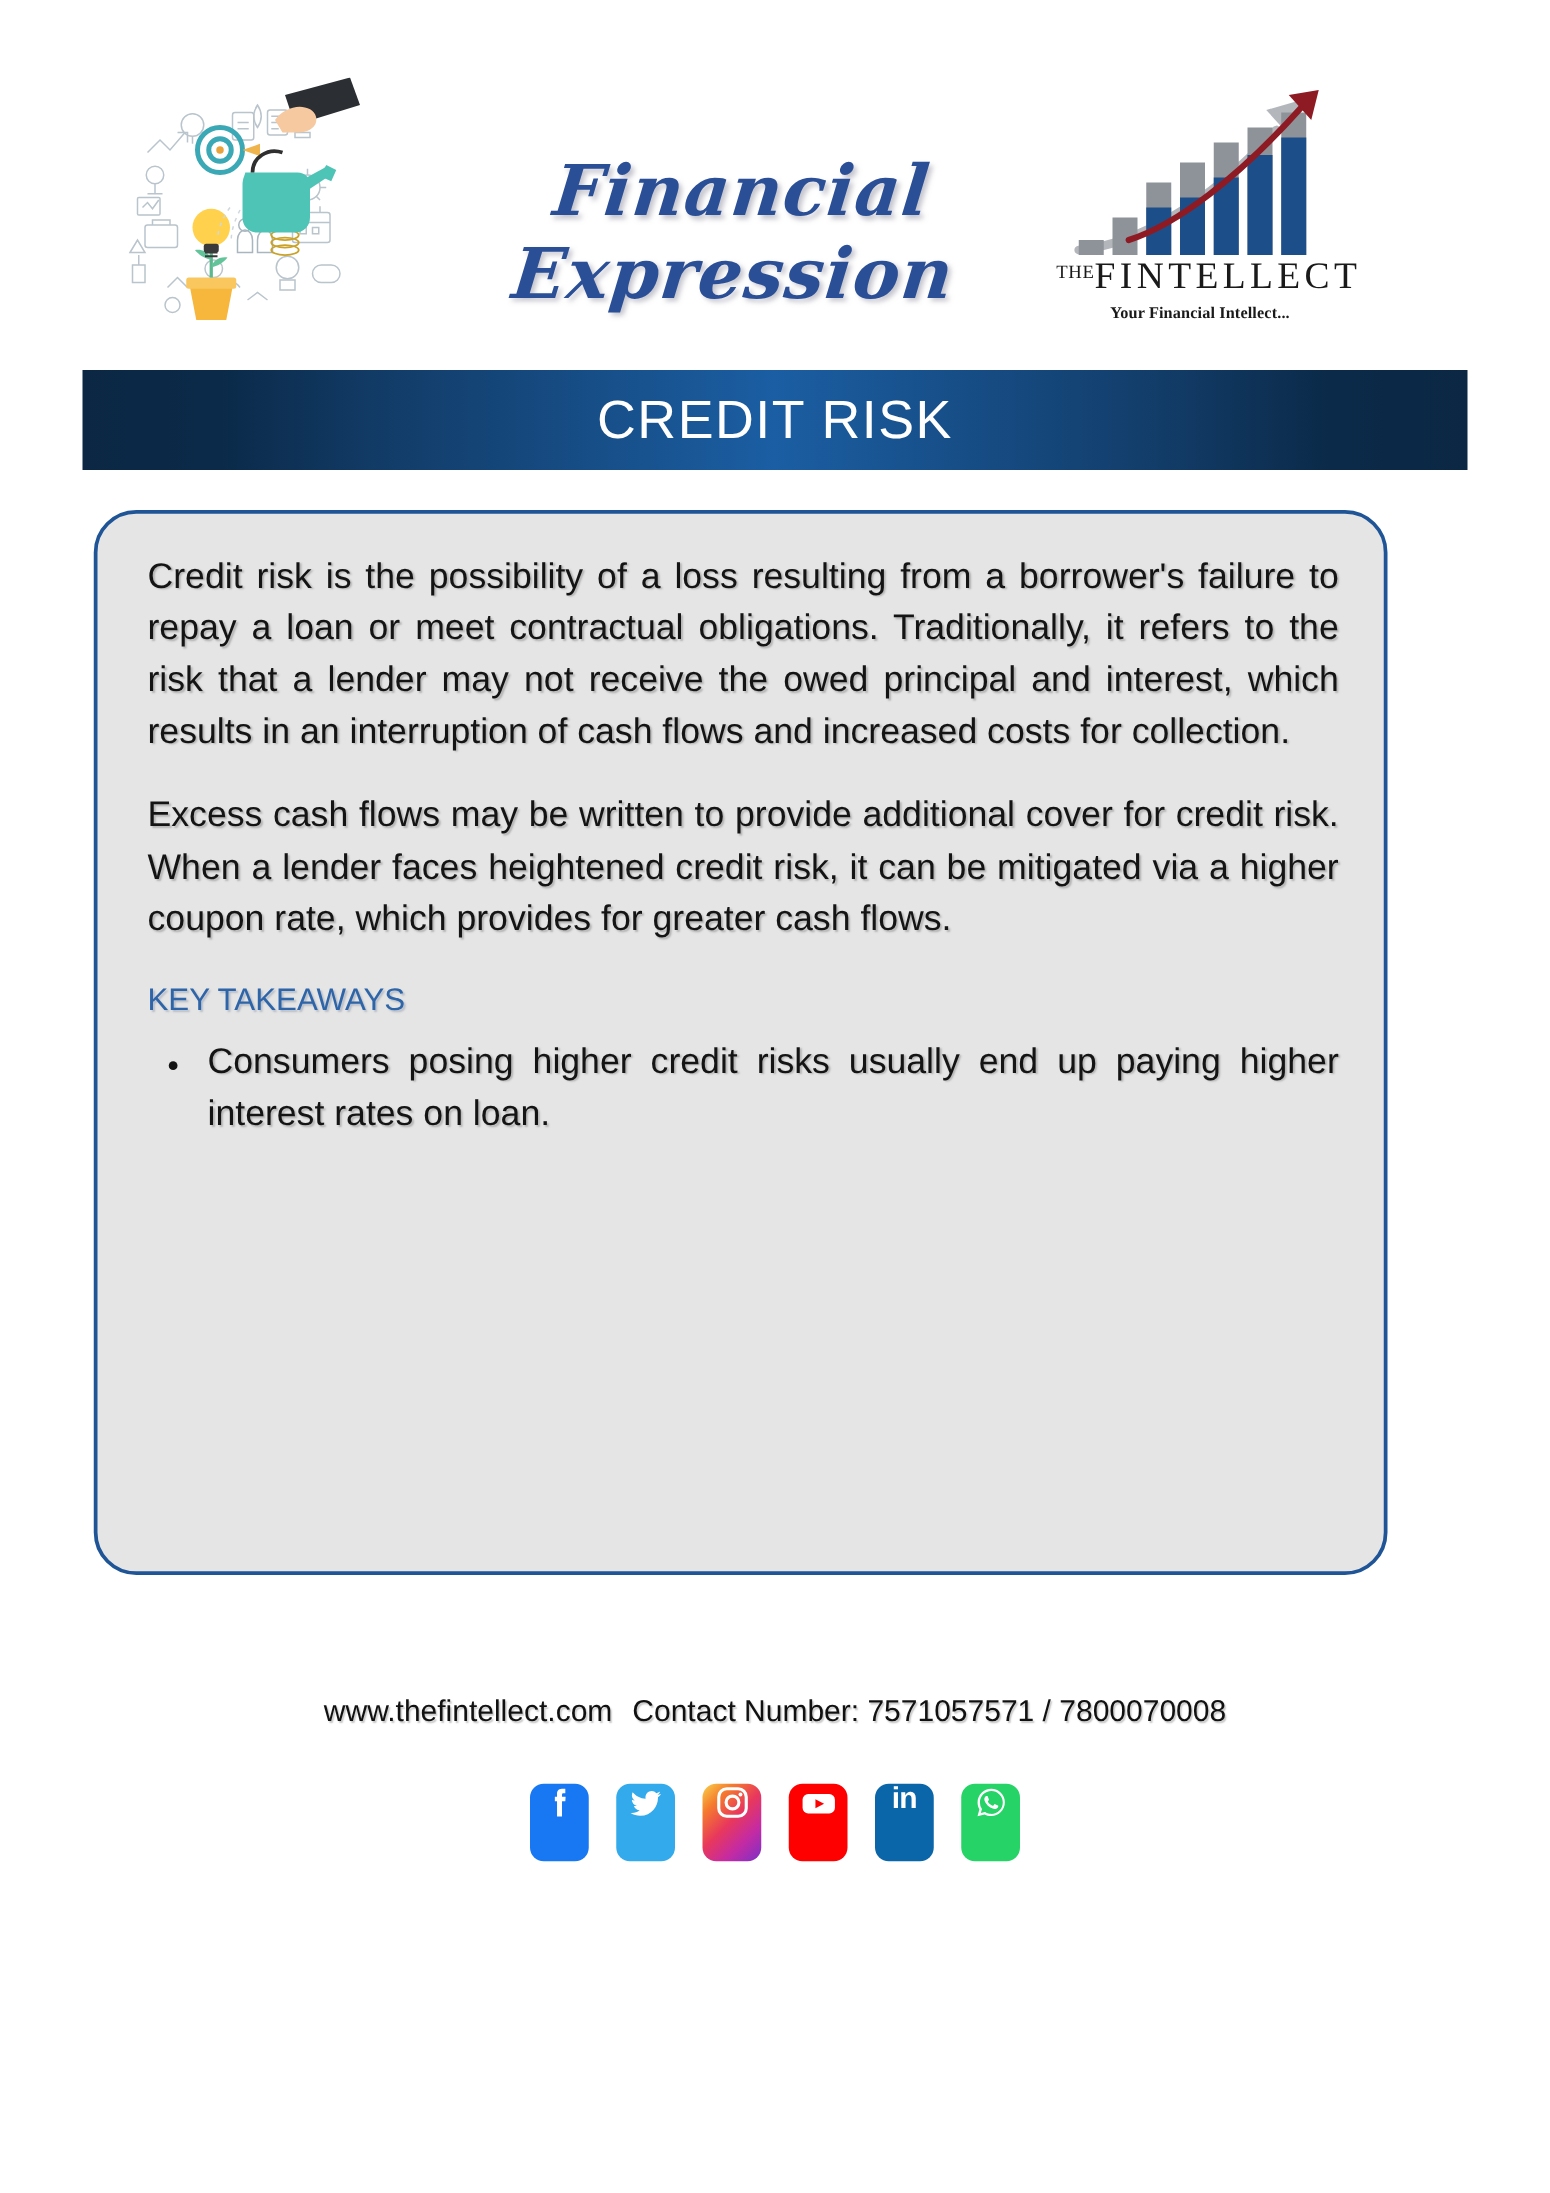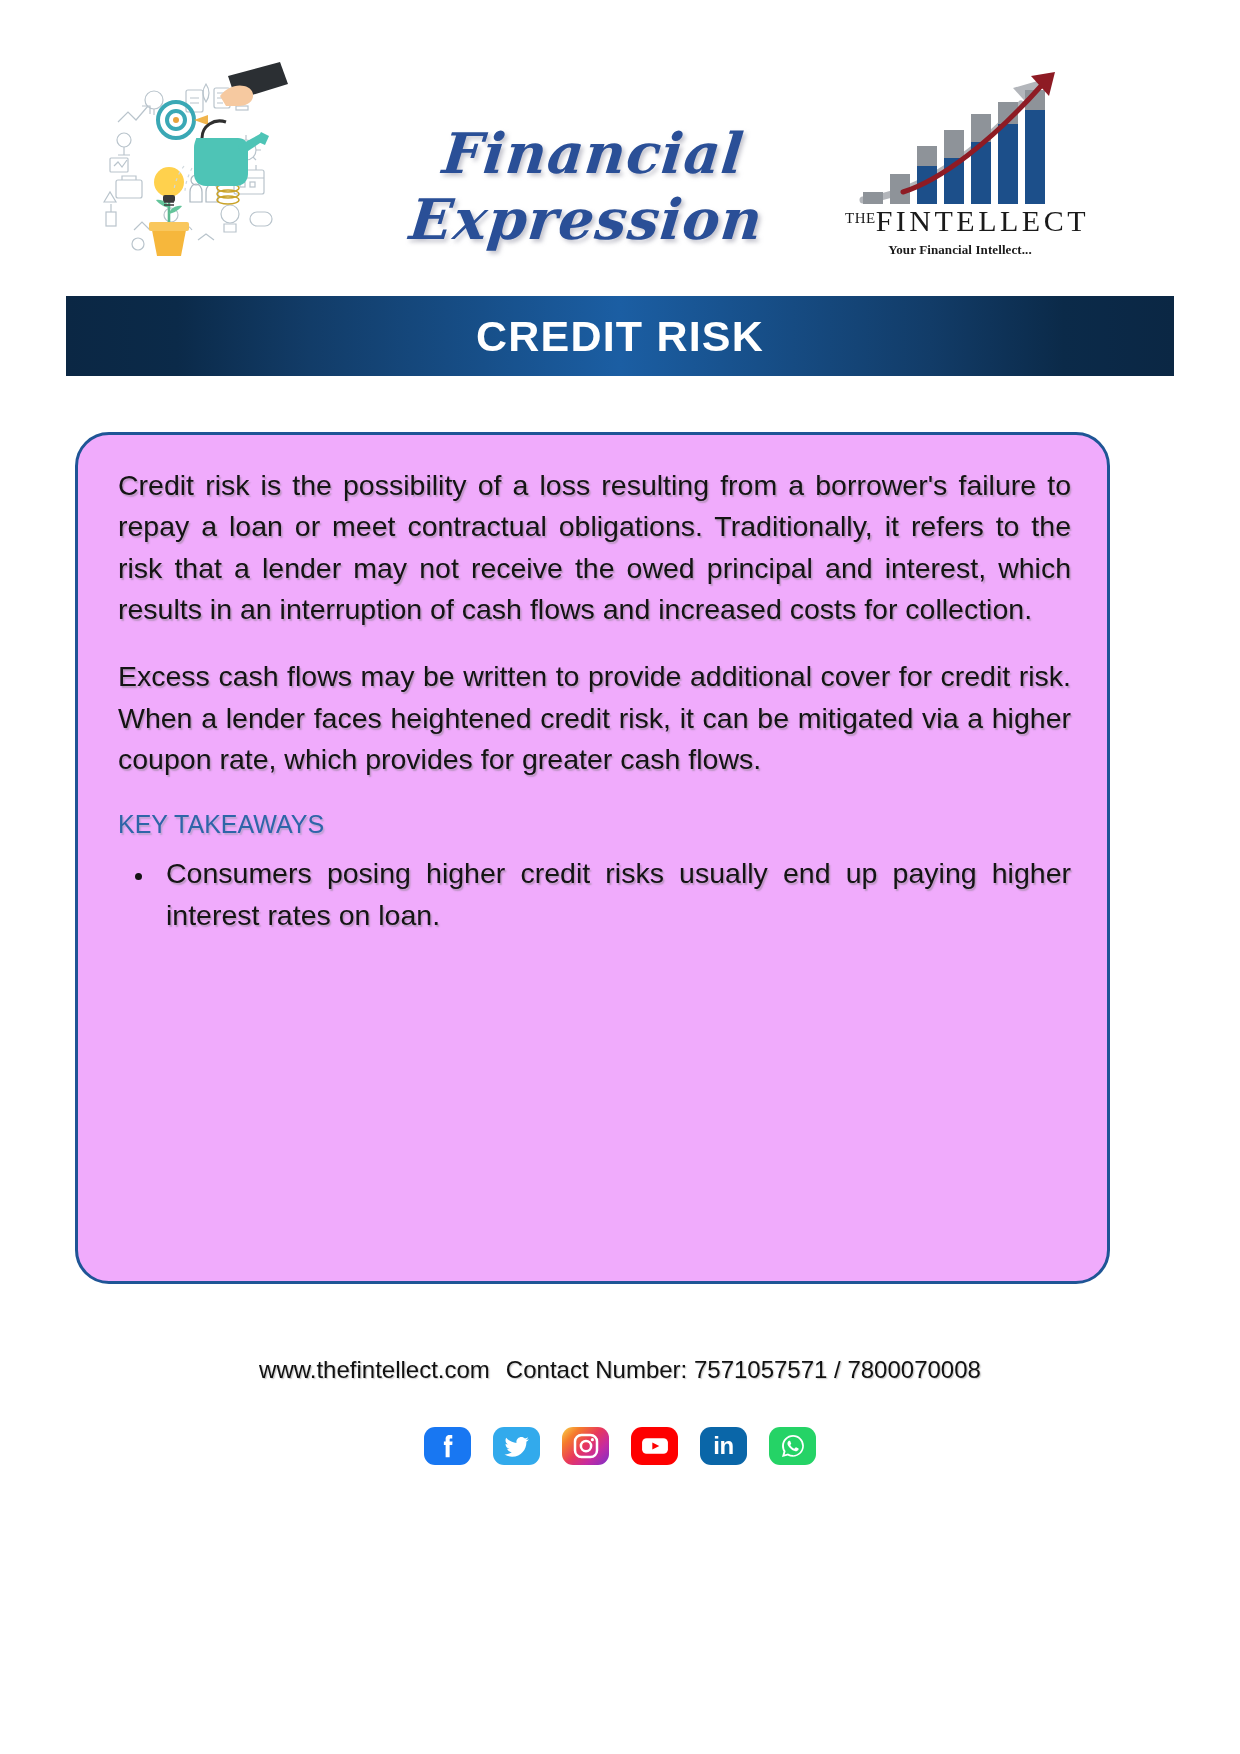--- a/index.html
+++ b/index.html
@@ -103,35 +103,35 @@
        #0b2744 0%, #0b2a49 10%, #123c68 22%,
        #1b5ea3 50%,
        #123c68 78%, #0b2a49 90%, #0b2744 100%);
     display: flex;
     align-items: center;
     justify-content: center;
   }
   .banner-title {
     color: #ffffff;
     font-size: 43px;
-    font-weight: 700;
+    font-weight: 400;
     letter-spacing: 1.2px;
     font-family: "Liberation Sans", sans-serif;
   }
 
   
   .card {
     position: absolute;
     left: 75px;
-    top: 432px;
+    top: 408px;
     width: 1035px;
     height: 852px;
     border: 3px solid #1f5596;
     border-radius: 34px;
-    background: #f0abfc;
+    background: #e5e5e5;
     padding: 30px 36px 20px 40px;
   }
 
   .para {
     font-size: 28.5px;
     line-height: 1.45;
     color: #141414;
     text-align: justify;
     text-shadow: 1.5px 1.5px 1.5px rgba(120,120,120,0.45);
     margin-bottom: 26px;
@@ -192,24 +192,24 @@
     position: absolute;
     left: 0;
     top: 1427px;
     width: 1240px;
     display: flex;
     justify-content: center;
     gap: 22px;
   }
   .social {
     width: 47px;
-    height: 38px;
+    height: 62px;
     border-radius: 11px;
     display: flex;
-    align-items: center;
+    align-items: flex-start;
     justify-content: center;
     cursor: pointer;
   }
   .sc-fb { background: #1877f2; }
   .sc-tw { background: #32aaec; }
   .sc-ig { background: linear-gradient(135deg,#f9d44b 0%,#f57c2c 22%,#e8385c 48%,#c62ba0 72%,#7c30c8 100%); }
   .sc-yt { background: #fe0000; }
   .sc-li { background: #0a66a8; }
   .sc-wa { background: #25d366; }
   .social svg { display: block; }

